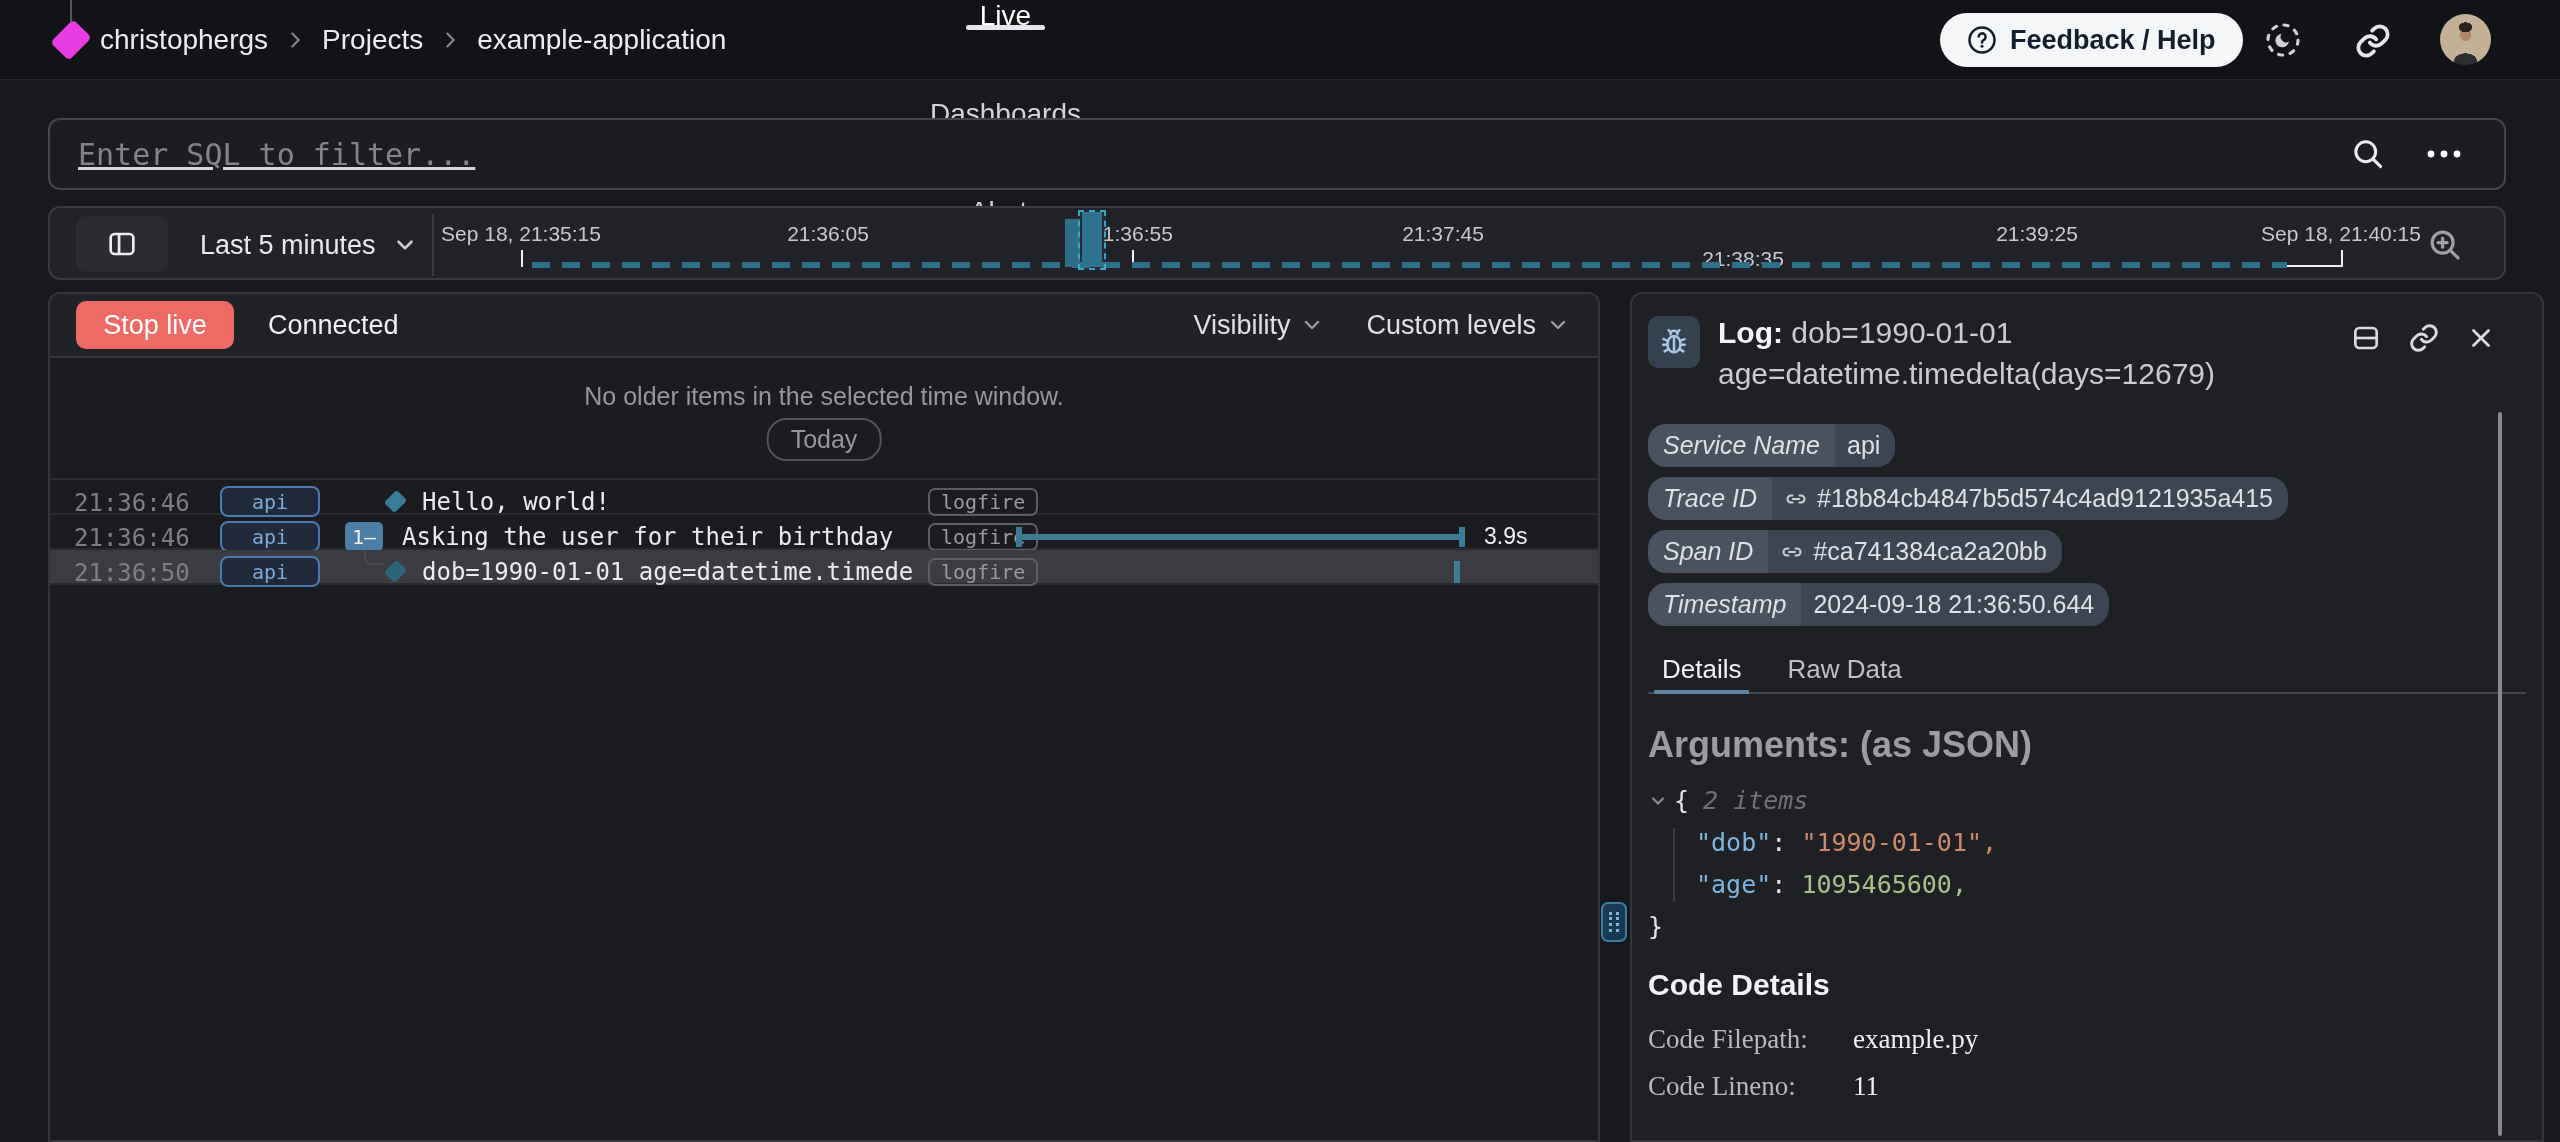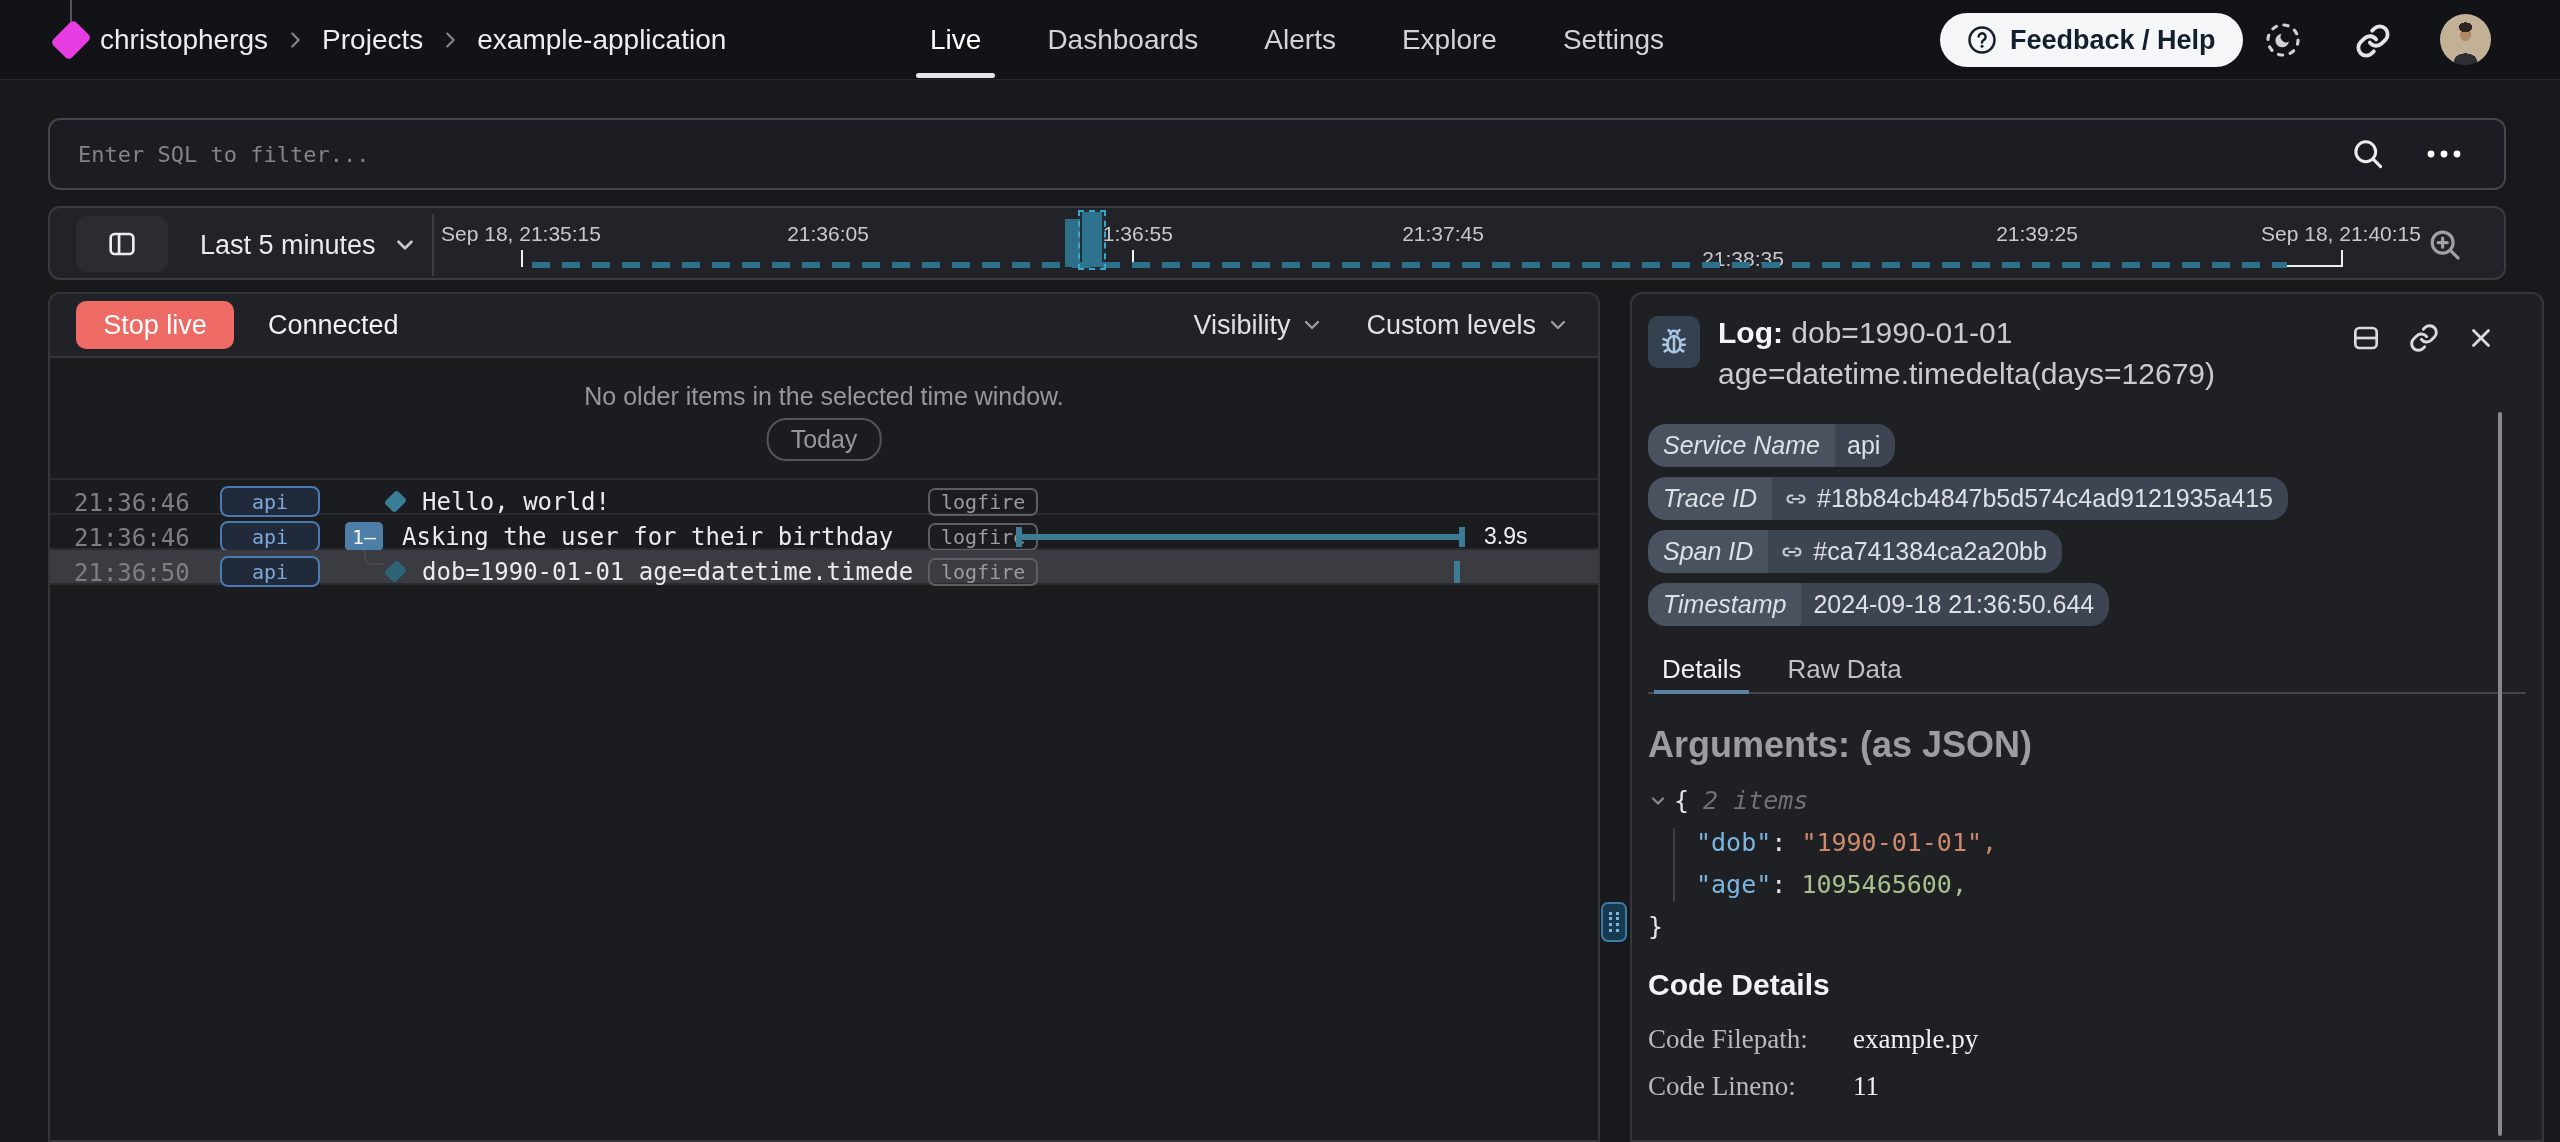--- a/index.html
+++ b/index.html
@@ -8,36 +8,36 @@
   .abs { position:absolute; }
   .mono { font-family:"DejaVu Sans Mono", monospace; }
   svg { display:block; }
 
   
   .nav { position:absolute; left:0; top:0; width:2560px; height:80px; background:#121317; border-bottom:1px solid #26272c; }
   .logo-line { position:absolute; left:70px; top:0; width:2px; height:25px; background:#55565b; }
   .logo-diamond { position:absolute; left:58px; top:27px; width:26px; height:26px; background:#e63ce1; border-radius:4px; transform:rotate(45deg) scaleY(1.25); }
   .crumbs { position:absolute; left:100px; top:0; height:80px; display:flex; align-items:center; gap:16px; font-size:28px; color:#ecedef; }
   .crumb { cursor:pointer; }
-  .nav-tabs { position:absolute; left:930px; top:0; height:80px; display:flex; align-items:center; gap:66px; }
+  .nav-tabs { position:absolute; left:930px; top:0; height:80px; display:flex; align-items:center; gap:66px;flex-direction:column; }
   .nav-tab { font-size:28px; color:#d2d4d8; position:relative; height:80px; display:flex; align-items:center; cursor:pointer; }
   .nav-tab.active { color:#ffffff; }
   .nav-tab.active::after { content:""; position:absolute; left:-14px; right:-14px; bottom:2px; height:5px; background:#e4e6ea; border-radius:3px; }
   .feedback-btn { position:absolute; left:1940px; top:13px; height:54px; border-radius:27px; background:#f5f6f8; color:#141f2d; display:flex; align-items:center; gap:13px; padding:0 27px; font-size:27px; font-weight:600; cursor:pointer; }
   .avatar { position:absolute; left:2440px; top:14px; width:51px; height:51px; border-radius:50%;
     background:
       radial-gradient(ellipse 11px 8px at 50% 26%, #2c2521 60%, transparent 62%),
       radial-gradient(ellipse 9px 11px at 50% 40%, #b08a67 60%, transparent 62%),
       radial-gradient(ellipse 18px 12px at 50% 92%, #2e2f33 62%, transparent 64%),
       #c2b097;
     cursor:pointer; }
 
   
   .filter-bar { position:absolute; left:48px; top:118px; width:2458px; height:72px; background:#1c1d22; border:2px solid #45464c; border-radius:12px; display:flex; align-items:center; }
-  .filter-input { flex:1; height:100%; background:transparent; border:none; outline:none; color:#d5d6da; font-size:22px; padding-left:28px; font-family:"DejaVu Sans Mono", monospace; }
+  .filter-input { flex:1; height:100%; background:transparent; border:none; outline:none; color:#d5d6da; font-size:30px; padding-left:28px; font-family:"DejaVu Sans Mono", monospace;text-decoration:underline; }
   .filter-input::placeholder { color:#83848a; }
 
   
   .timeline { position:absolute; left:48px; top:206px; width:2458px; height:74px; background:#222328; border:2px solid #3a3b41; border-radius:12px; }
   .tl-toggle { position:absolute; left:26px; top:8px; width:92px; height:56px; background:#2b2c32; border-radius:10px; display:flex; align-items:center; justify-content:center; cursor:pointer; }
   .tl-range { position:absolute; left:150px; top:0; height:74px; display:flex; align-items:center; gap:16px; font-size:27px; color:#e9eaee; cursor:pointer; }
   .tl-divider { position:absolute; left:382px; top:6px; width:2px; height:62px; background:#3c3d42; }
   .tl-tick-label { position:absolute; top:14px; transform:translateX(-50%); font-size:21px; color:#c7c9cd; white-space:nowrap; }
   .tl-tickmark { position:absolute; top:42px; width:2px; height:17px; background:#eef0f3; }
   .tl-dashes { position:absolute; left:482px; top:54px; width:1755px; height:6px; background:repeating-linear-gradient(90deg,#2c7089 0 18px, transparent 18px 30px); }

